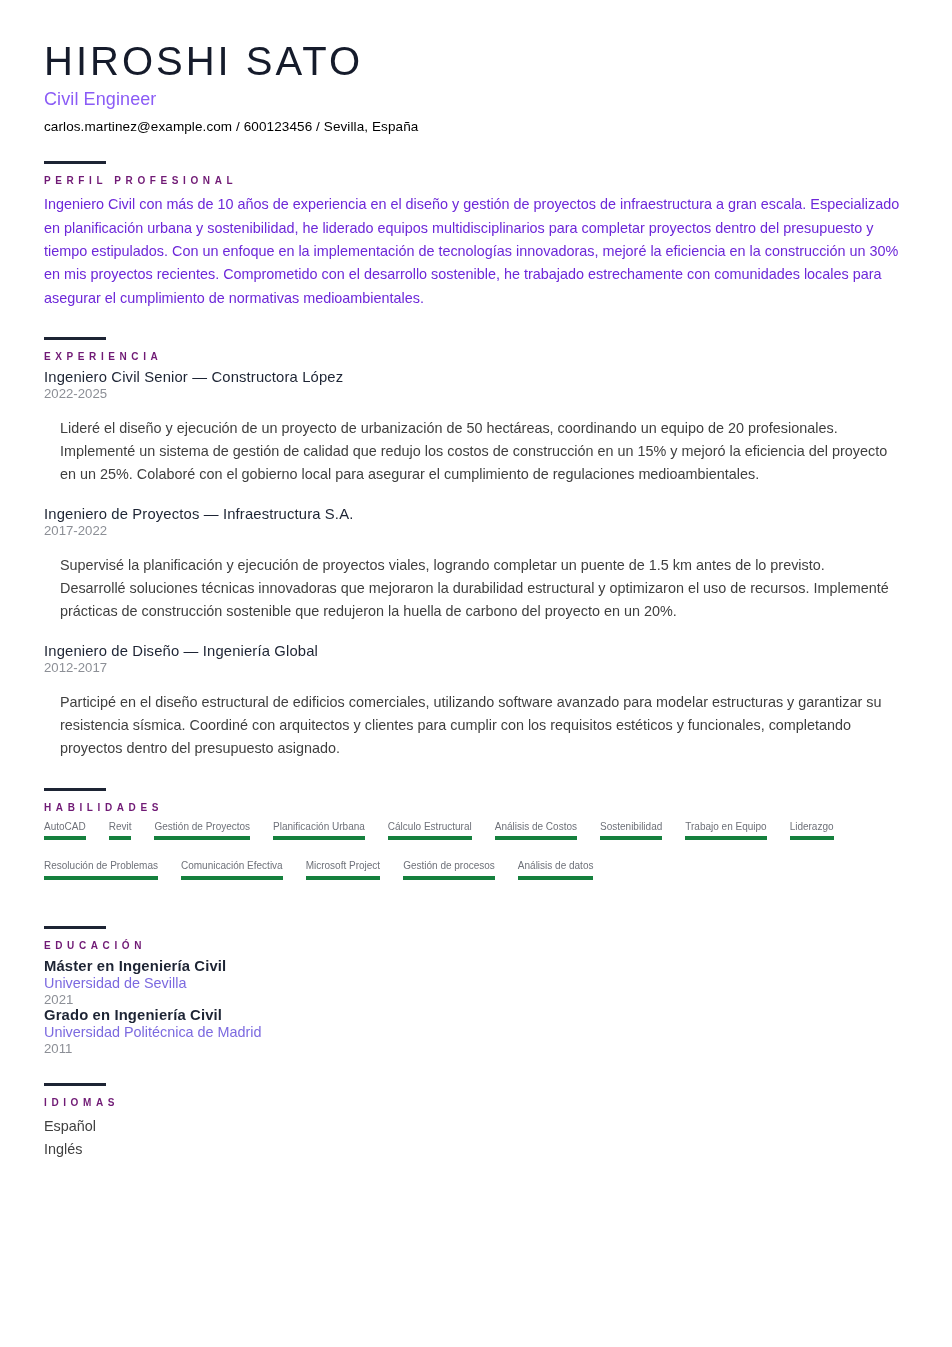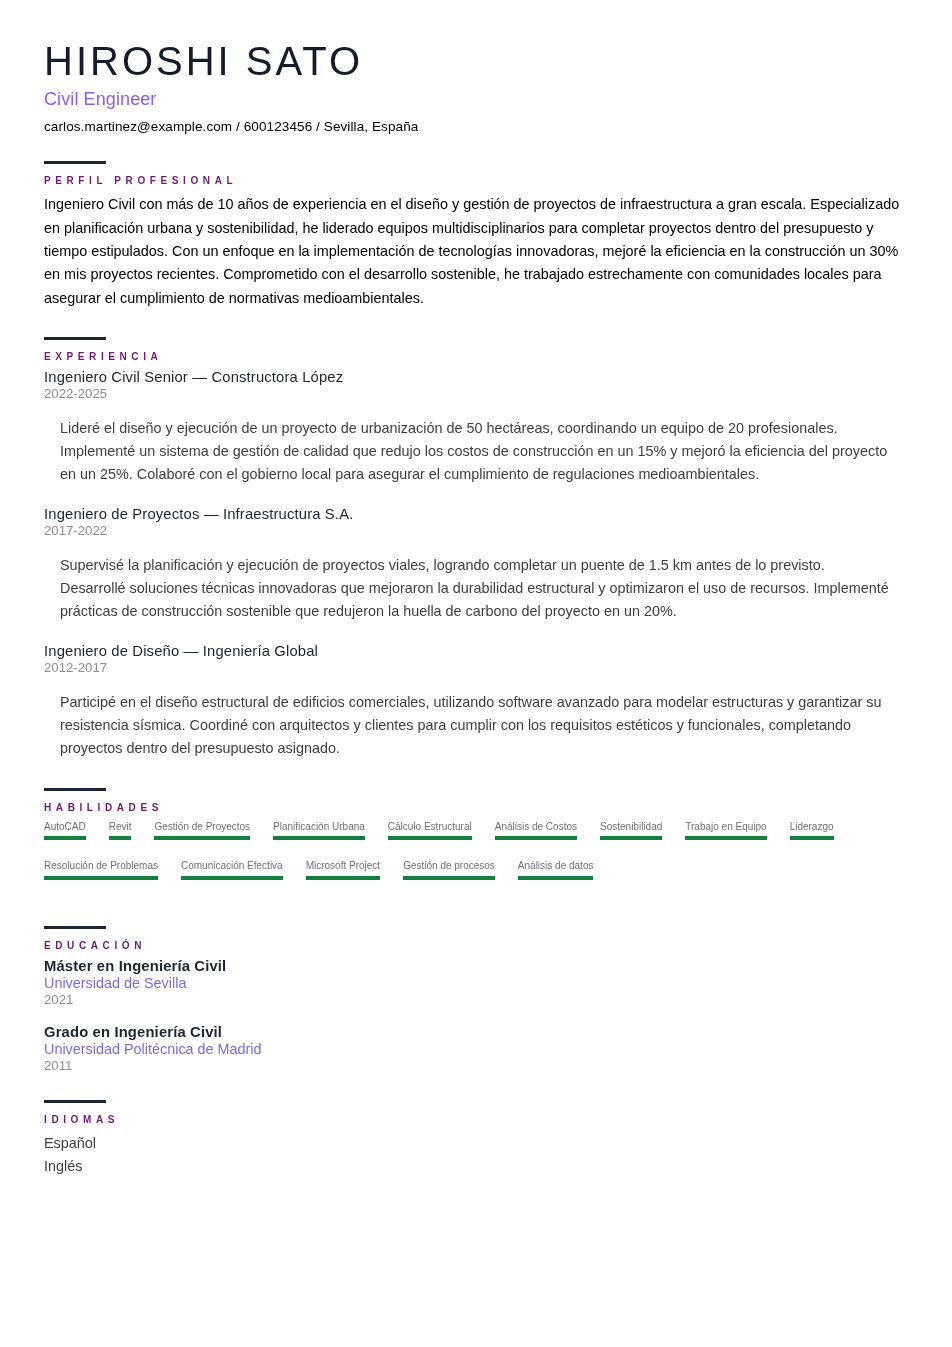--- a/index.html
+++ b/index.html
@@ -59,21 +59,21 @@
     font-size: 10px;
     font-weight: bold;
     letter-spacing: 4.6px;
     color: #701a75;
     margin: 0 0 7px 0;
   }
 
   .para {
     font-size: 14.4px;
     line-height: 1.62;
-    color: #000000;
+    color: #6d28d9;
     margin: 0;
     text-align: left;
   }
 
   
   .job { margin-bottom: 19px; }
   .job:last-child { margin-bottom: 0; }
   .job-title {
     font-size: 14.8px;
     font-weight: normal;
@@ -105,21 +105,21 @@
     font-size: 10px;
     color: #6e7179;
     border-bottom: 4px solid #15803d;
     padding-bottom: 2px;
     margin-bottom: 19px;
     line-height: 1.45;
     white-space: nowrap;
   }
 
   
-  .edu { margin-bottom: 17px; }
+  .edu { }
   .edu:last-child { margin-bottom: 0; }
   .edu-degree {
     font-size: 14.8px;
     font-weight: bold;
     color: #1d2434;
     margin: 0 0 1px 0;
     letter-spacing: 0.15px;
   }
   .edu-school {
     font-size: 14.4px;

